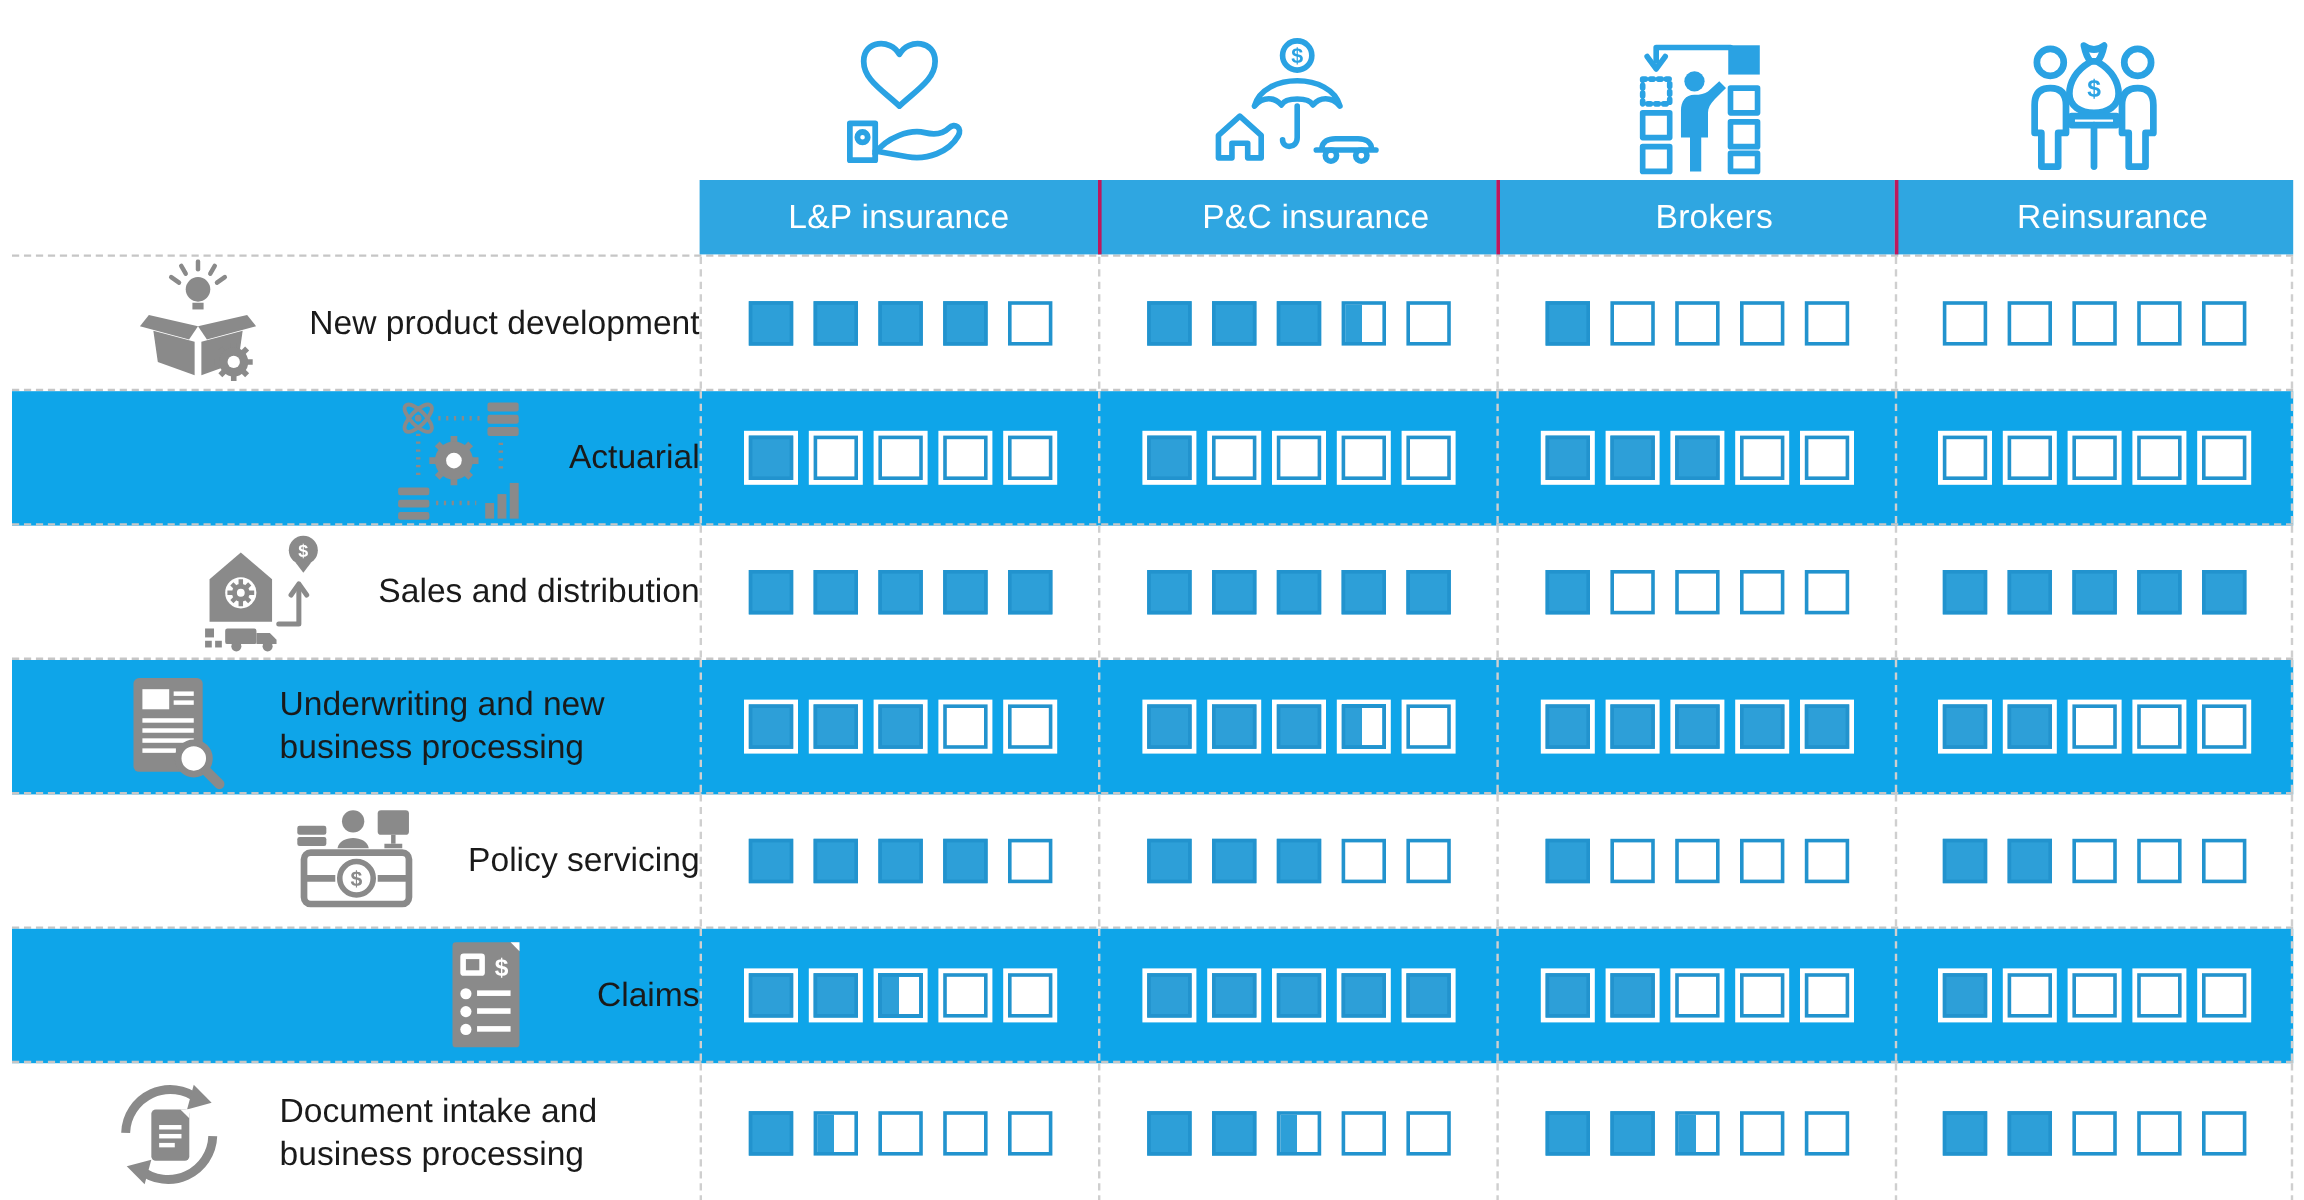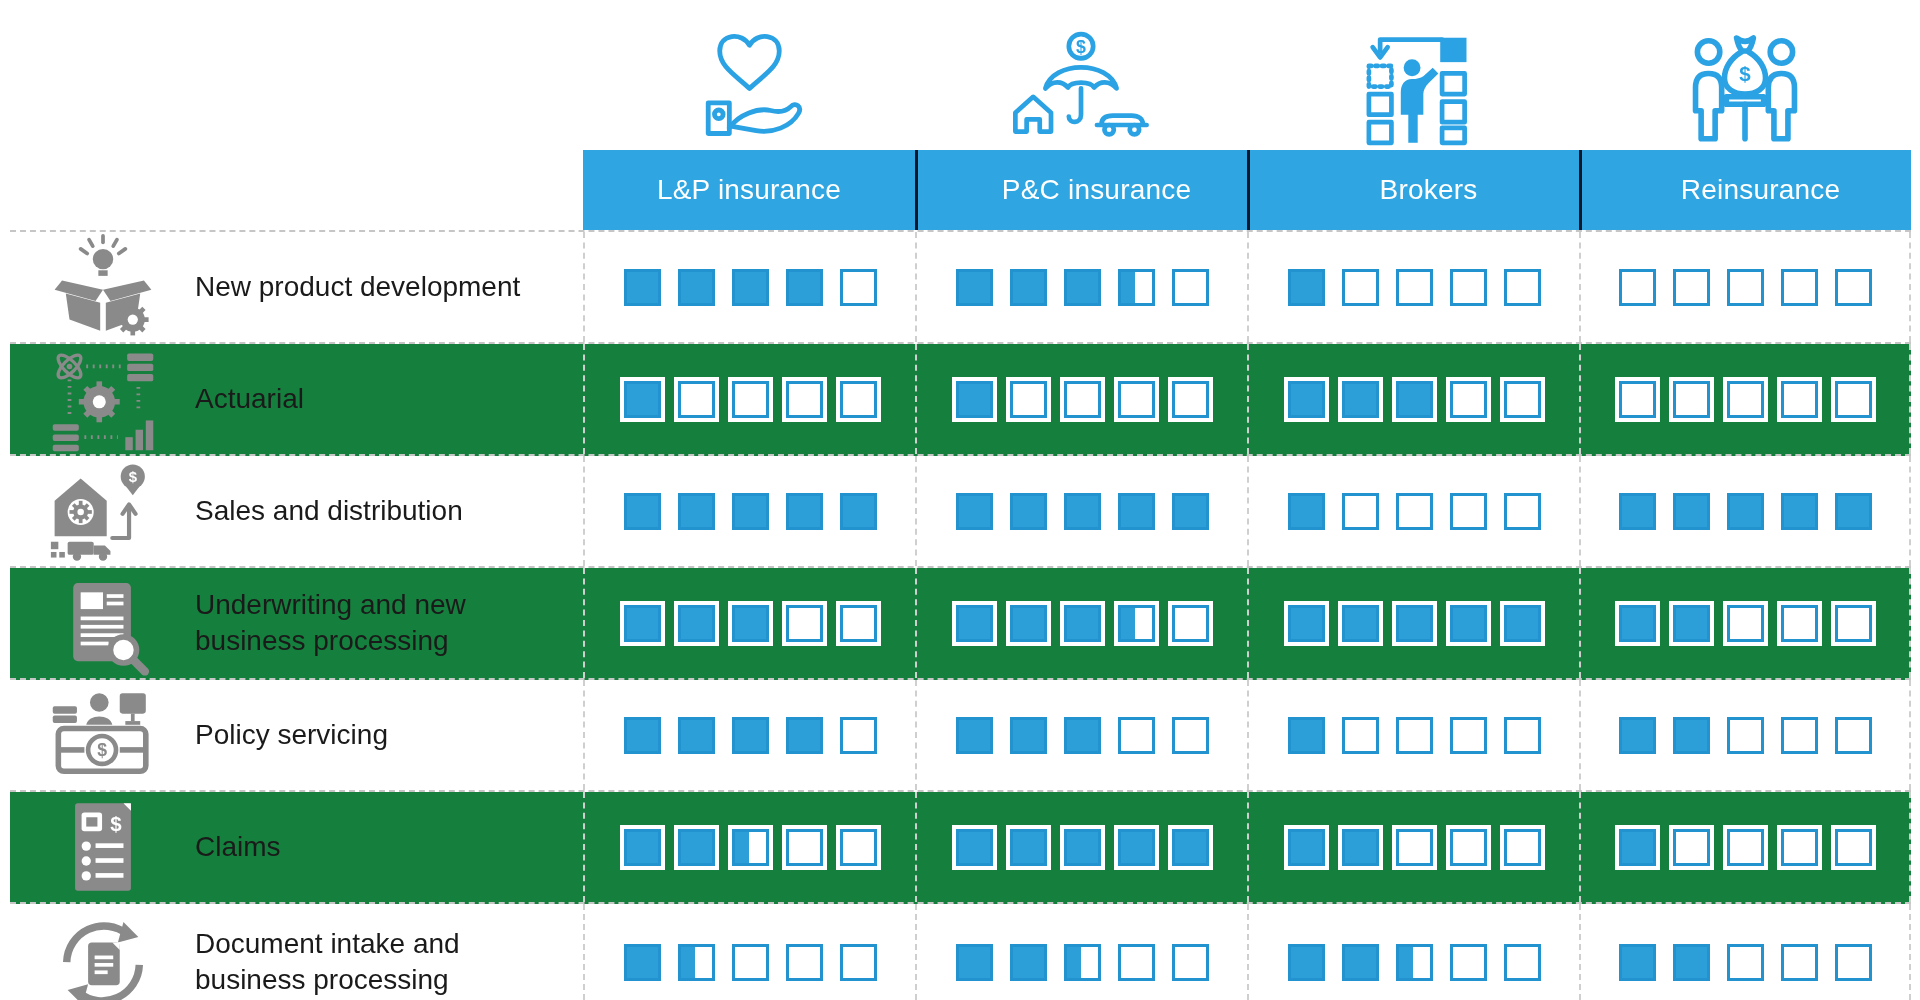--- a/index.html
+++ b/index.html
@@ -6,31 +6,31 @@
   .canvas{position:relative;width:1920px;height:1000px;background:#fff;overflow:hidden;
           font-family:"Liberation Sans",sans-serif;color:#1a1a1a;}
   .grid{position:absolute;left:10px;top:0;width:1901px;}
   .grid-row{display:grid;grid-template-columns:573px 332px 332px 332px 332px;}
 
   
   .hicon-row{height:150px;}
   .hicon-cell{display:flex;align-items:flex-end;justify-content:center;padding-bottom:4px;}
 
   
-  .hband-row{height:80px;}
+  .hband-row{height:62px;}
   .hband{background:#2FA6E1;display:flex;align-items:center;justify-content:center;
          color:#fff;font-size:28px;letter-spacing:.2px;}
-  .hband + .hband{border-left:3px solid #0f172a;padding-left:28px;}
+  .hband + .hband{border-left:3px solid #be185d;padding-left:28px;}
 
   
   .body-rows{border-top:2px dashed #c6c6c6;}
   .body-row{height:110px;border-bottom:2px dashed #c6c6c6;}
   .body-row:last-child{height:116px;}
-  .body-row.alt{background:#15803d;}
-  .label-cell{display:flex;align-items:center;}
+  .body-row.alt{background:#0ea5e9;}
+  .label-cell{display:flex;align-items:center;justify-content:flex-end;}
   .row-icon-box{width:185px;flex:none;display:flex;align-items:center;justify-content:center;}
   .row-label{font-size:28px;line-height:1.28;max-width:350px;}
   .rating-cell{border-left:2px dashed #cfcfcf;display:flex;align-items:center;
                justify-content:center;gap:17px;}
   .rating-cell.last{border-right:2px dashed #cfcfcf;}
 
   
   .sq{width:37px;height:37px;box-sizing:border-box;border:3px solid #2293CE;background:#fff;
       box-shadow:0 0 0 4px #fff;}
   .sq.full{background:#2D9FD8;}

